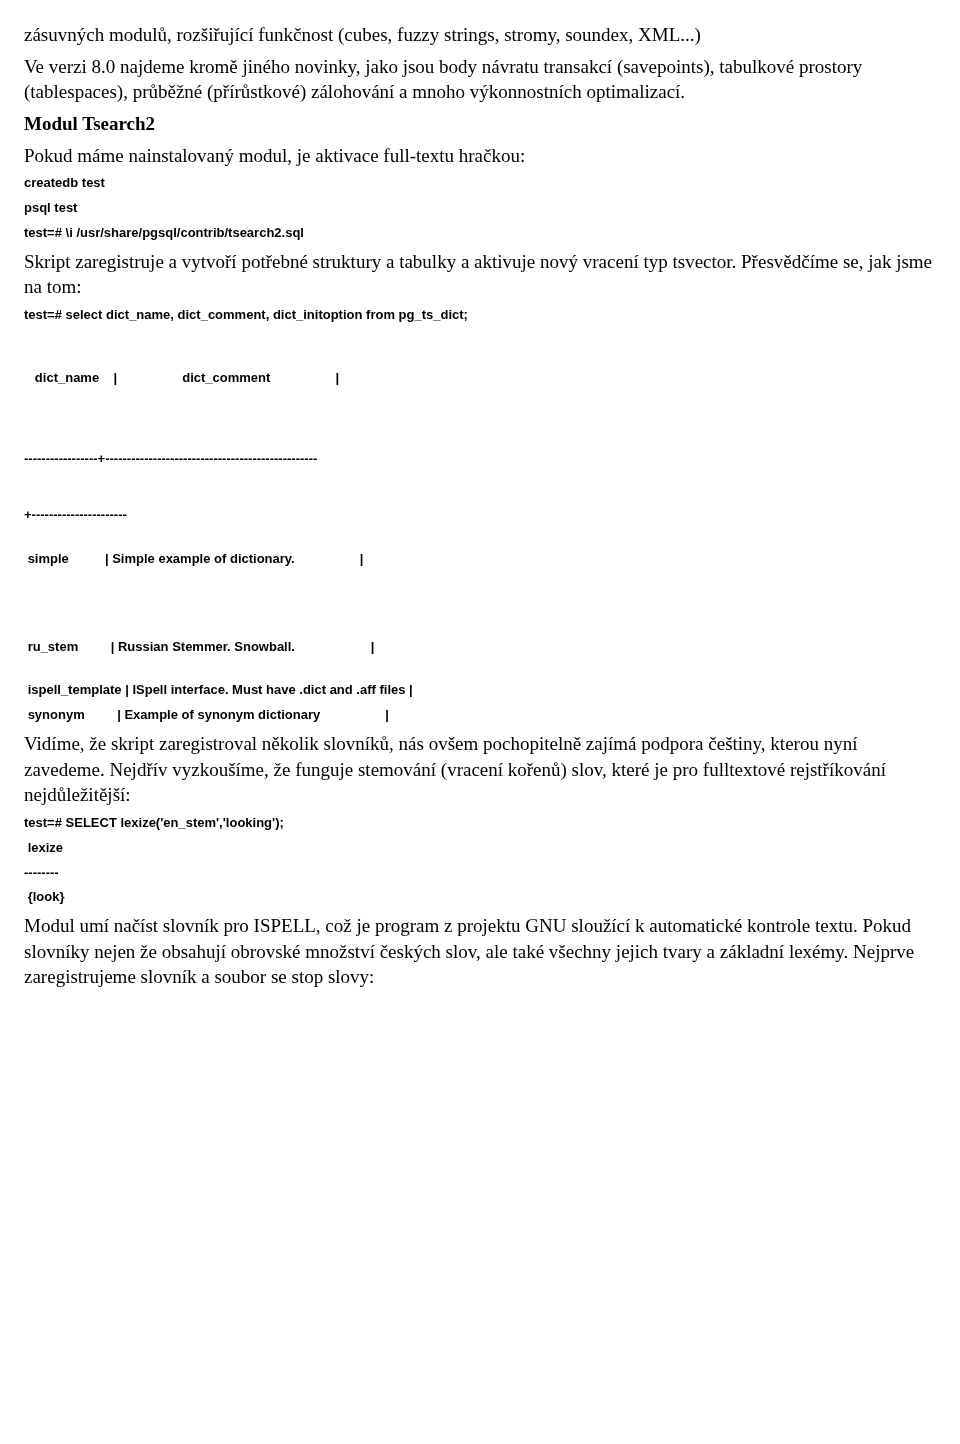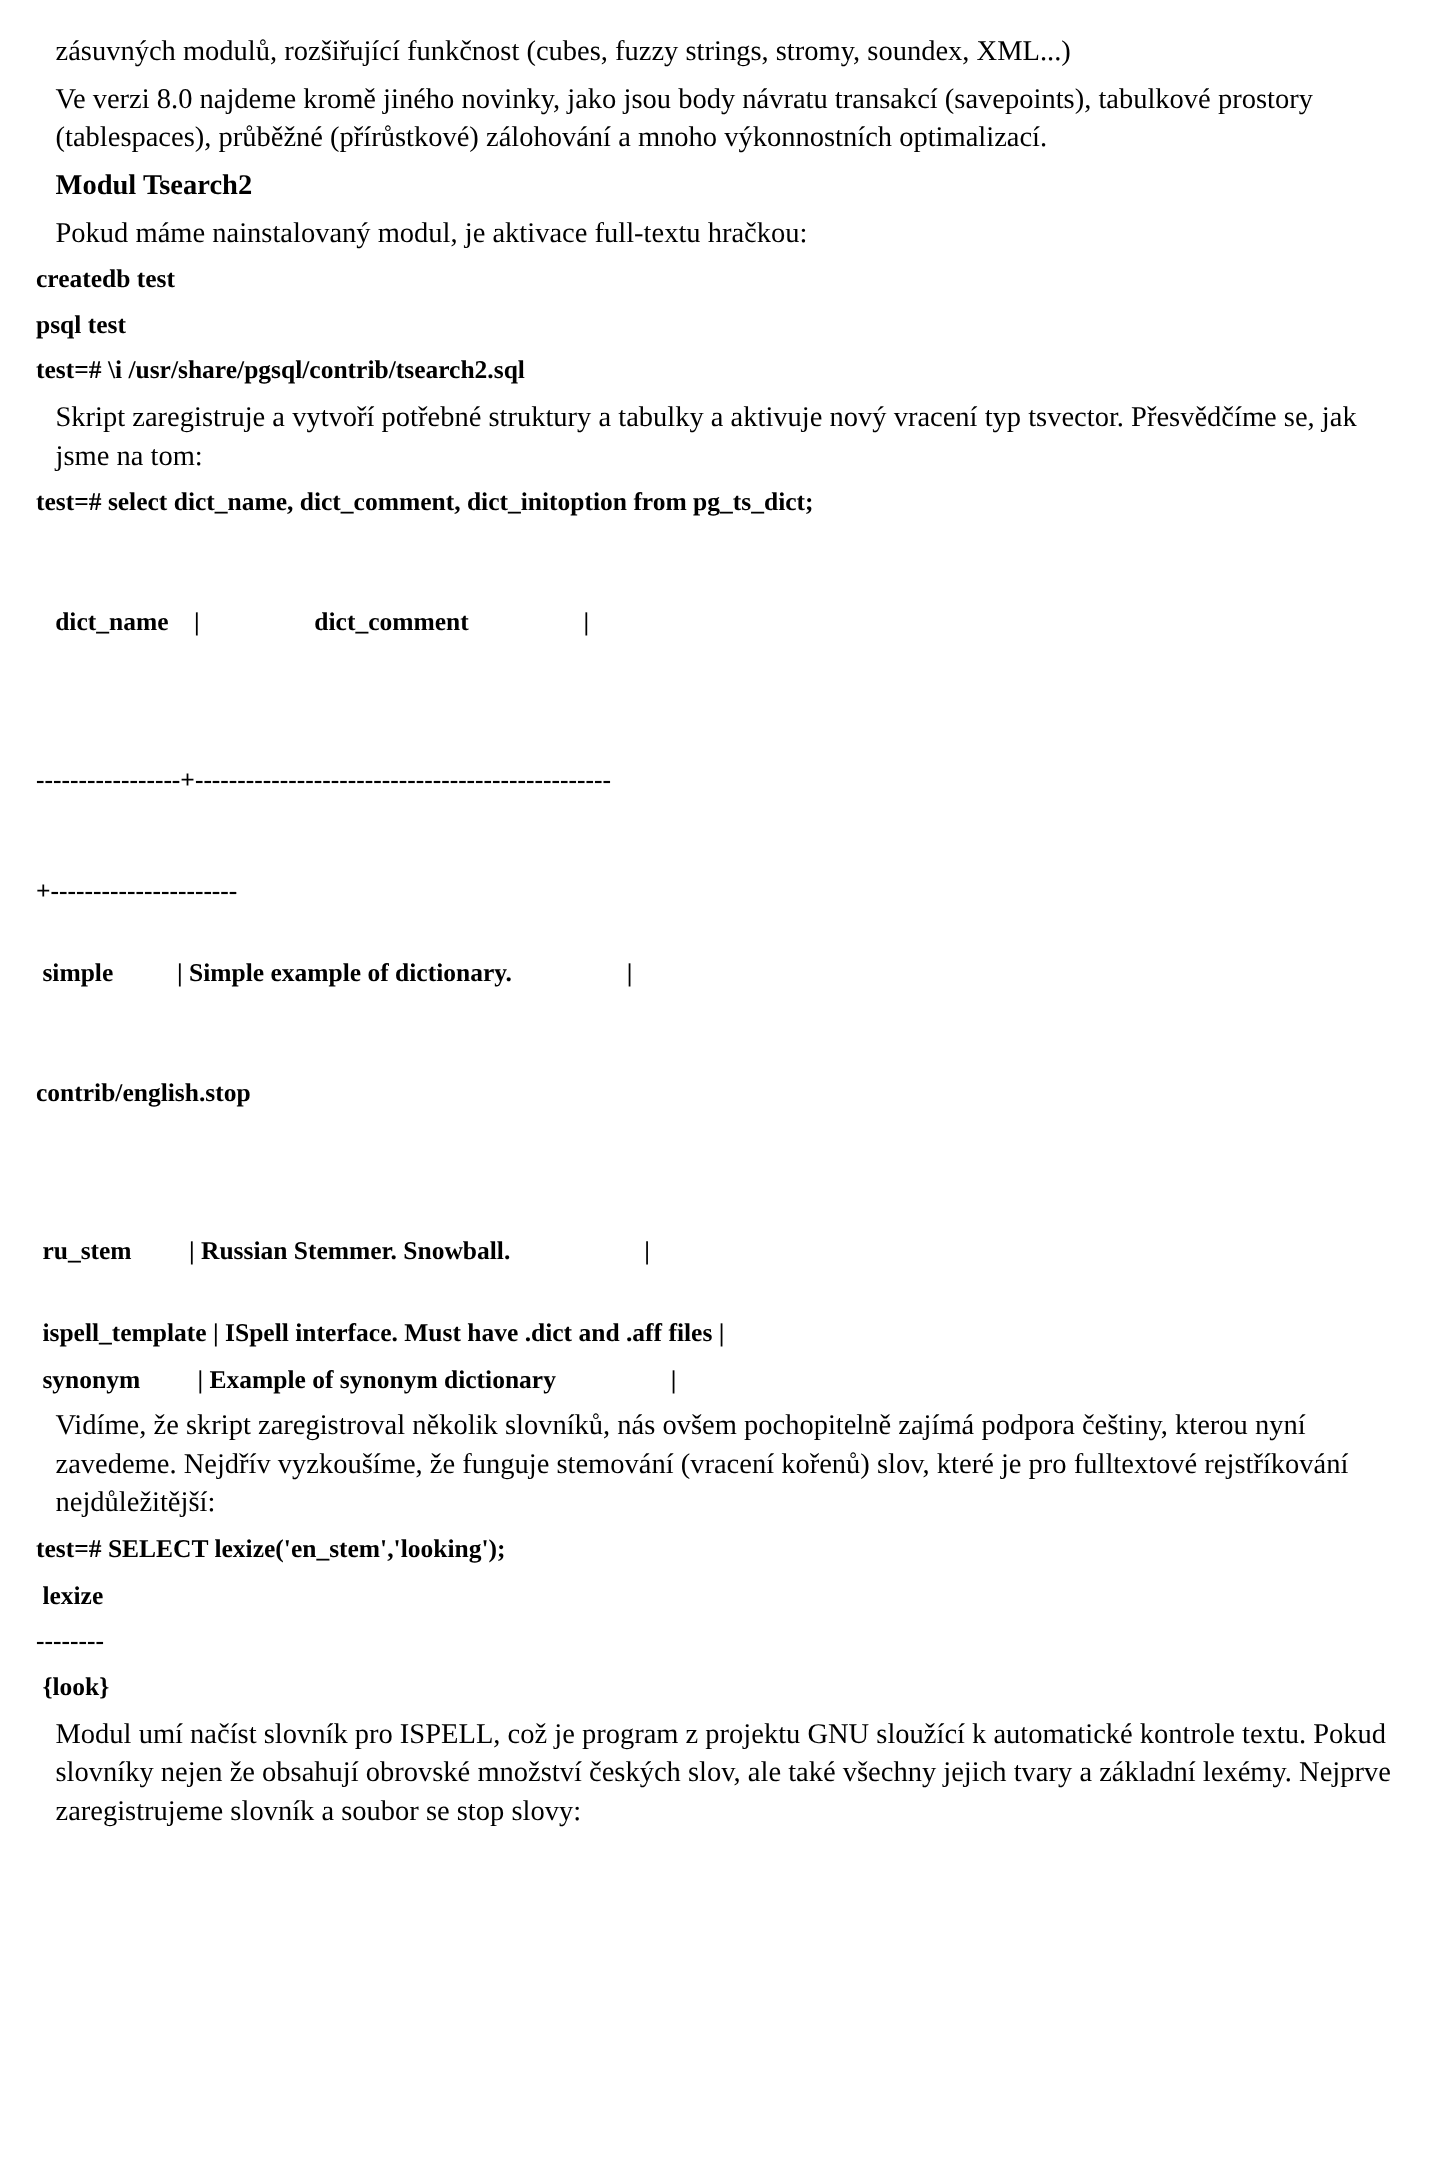--- a/index.html
+++ b/index.html
@@ -12,32 +12,32 @@
     padding: 18px 24px;
     max-width: 960px;
   }
   p {
     margin: 0 0 6px 0;
   }
   .bold {
     font-weight: bold;
   }
   .code {
-    font-family: Liberation Serif, serif;
+    font-family: Liberation Sans, sans-serif;
     font-weight: bold;
-    font-size: 17px;
+    font-size: 13px;
     white-space: pre-wrap;
     margin: 6px 0;
     line-height: 1.45;
   }
   .code-line {
     display: block;
   }
   .serif-block {
-    margin: 4px 0 6px 13px;
+    margin: 4px 0 6px 0;
   }
 </style>
 </head>
 <body>
 
 <p class="serif-block">zásuvných modulů, rozšiřující funkčnost (cubes, fuzzy strings, stromy, soundex, XML...)</p>
 <p class="serif-block">Ve verzi 8.0 najdeme kromě jiného novinky, jako jsou body návratu transakcí (savepoints), tabulkové prostory (tablespaces), průběžné (přírůstkové) zálohování a mnoho výkonnostních optimalizací.</p>
 
 <p class="bold serif-block">Modul Tsearch2</p>
 
@@ -56,21 +56,20 @@
 </div>
 
 <div class="code">
   <span class="code-line">-----------------+-------------------------------------------------</span>
   <span class="code-line">+----------------------</span>
 </div>
 
 <div class="code"> simple          | Simple example of dictionary.                  |</div>
 
 <div class="code">
-  <span class="code-line">contrib/english.stop</span>
 </div>
 
 <div class="code">
   <span class="code-line"> ru_stem         | Russian Stemmer. Snowball.                     | </span>
 </div>
 
 <div class="code"> ispell_template | ISpell interface. Must have .dict and .aff files |</div>
 <div class="code"> synonym         | Example of synonym dictionary                  |</div>
 
 <p class="serif-block">Vidíme, že skript zaregistroval několik slovníků, nás ovšem pochopitelně zajímá podpora češtiny, kterou nyní zavedeme. Nejdřív vyzkoušíme, že funguje stemování (vracení kořenů) slov, které je pro fulltextové rejstříkování nejdůležitější:</p>

